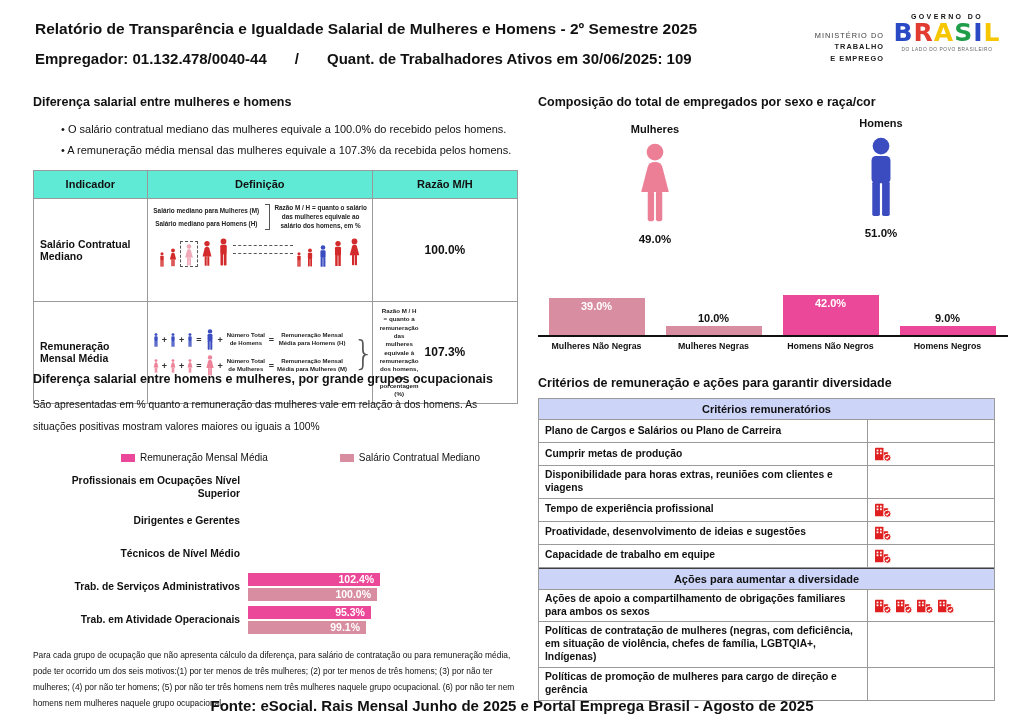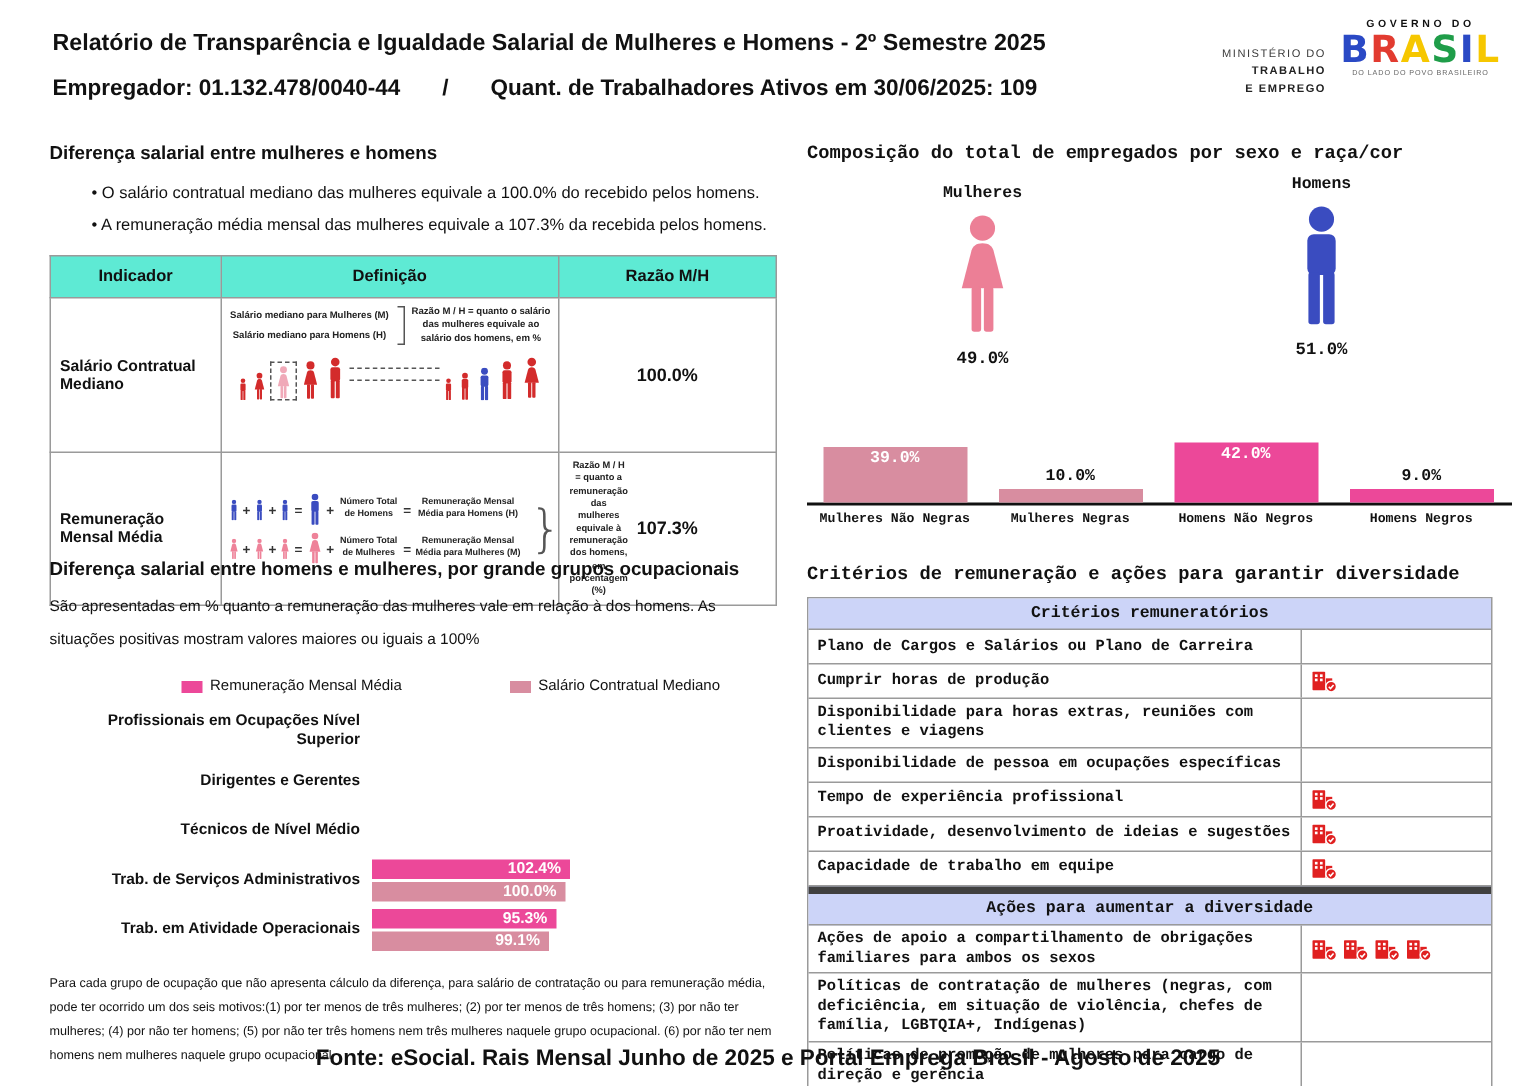--- a/index.html
+++ b/index.html
@@ -15,21 +15,21 @@
   .ministry .b { font-weight:bold; color:#222; }
   .govlogo { position:absolute; right:18px; top:13px; width:118px; text-align:center; }
   .govlogo .top { font-size:7px; font-weight:bold; letter-spacing:2.4px; color:#111; }
   .govlogo .brand { font-size:25px; font-weight:800; letter-spacing:1px; line-height:1.05; font-family:"DejaVu Sans", sans-serif; }
   .govlogo .brand span:nth-child(1){color:#2a49c5;} .govlogo .brand span:nth-child(2){color:#e23b30;}
   .govlogo .brand span:nth-child(3){color:#f6c700;} .govlogo .brand span:nth-child(4){color:#1f9d49;}
   .govlogo .brand span:nth-child(5){color:#2a49c5;} .govlogo .brand span:nth-child(6){color:#f6c700;}
   .govlogo .tag { font-size:4.8px; letter-spacing:0.6px; color:#666; margin-top:1px; }
   
   .colL { position:absolute; left:33px; top:95px; width:487px; }
-  .colR { position:absolute; left:538px; top:95px; width:472px;font-family:Liberation Mono, monospace; }
+  .colR { position:absolute; left:538px; top:95px; width:472px; }
   .sec-title { font-size:12.5px; font-weight:bold; }
   
   .bullets { margin:10px 0 8px 28px; font-size:11px; line-height:1.95; color:#111; }
   
   table.ind { border-collapse:collapse; width:485px; table-layout:fixed; margin-top:4px; }
   table.ind th, table.ind td { border:1px solid #9a9a9a; }
   table.ind th { background:#5eead4; font-size:11px; font-weight:bold; height:28px; }
   td.ind-name { font-size:10.5px; font-weight:bold; padding:4px 6px; vertical-align:middle; }
   td.ind-ratio { font-size:12px; font-weight:bold; text-align:center; vertical-align:middle; }
   td.ind-def { padding:5px 4px 4px; vertical-align:top; }
@@ -366,33 +366,29 @@
     <div class="crit">
       <div class="sec-title">Critérios de remuneração e ações para garantir diversidade</div>
       <div class="crit-table">
         <div class="crit-head">Critérios remuneratórios</div>
 
         <div class="crit-row">
           <div class="crit-label">Plano de Cargos e Salários ou Plano de Carreira</div>
           <div class="crit-marks"></div>
         </div>
         <div class="crit-row">
-          <div class="crit-label">Cumprir horas de produção</div>
+          <div class="crit-label">Cumprir metas de produção</div>
           <div class="crit-marks">
               <svg class="cc" viewBox="0 0 20 18">
                 <use href="#company-check"></use>
               </svg>
             </div>
         </div>
         <div class="crit-row">
           <div class="crit-label">Disponibilidade para horas extras, reuniões com clientes e viagens</div>
-          <div class="crit-marks"></div>
-        </div>
-        <div class="crit-row">
-          <div class="crit-label">Disponibilidade de pessoa em ocupações específicas</div>
           <div class="crit-marks"></div>
         </div>
         <div class="crit-row">
           <div class="crit-label">Tempo de experiência profissional</div>
           <div class="crit-marks">
               <svg class="cc" viewBox="0 0 20 18">
                 <use href="#company-check"></use>
               </svg>
             </div>
         </div>
@@ -406,21 +402,21 @@
         </div>
         <div class="crit-row">
           <div class="crit-label">Capacidade de trabalho em equipe</div>
           <div class="crit-marks">
               <svg class="cc" viewBox="0 0 20 18">
                 <use href="#company-check"></use>
               </svg>
             </div>
         </div>
 
-        <div class="crit-head" style="border-top:5px solid #404040;">Ações para aumentar a diversidade</div>
+        <div class="crit-head" style="border-top:1px solid #404040;">Ações para aumentar a diversidade</div>
 
         <div class="crit-row">
           <div class="crit-label">Ações de apoio a compartilhamento de obrigações familiares para ambos os sexos</div>
           <div class="crit-marks">
             <svg class="cc" viewBox="0 0 20 18">
                 <use href="#company-check"></use>
               </svg>
             <svg class="cc" viewBox="0 0 20 18">
                 <use href="#company-check"></use>
               </svg>

